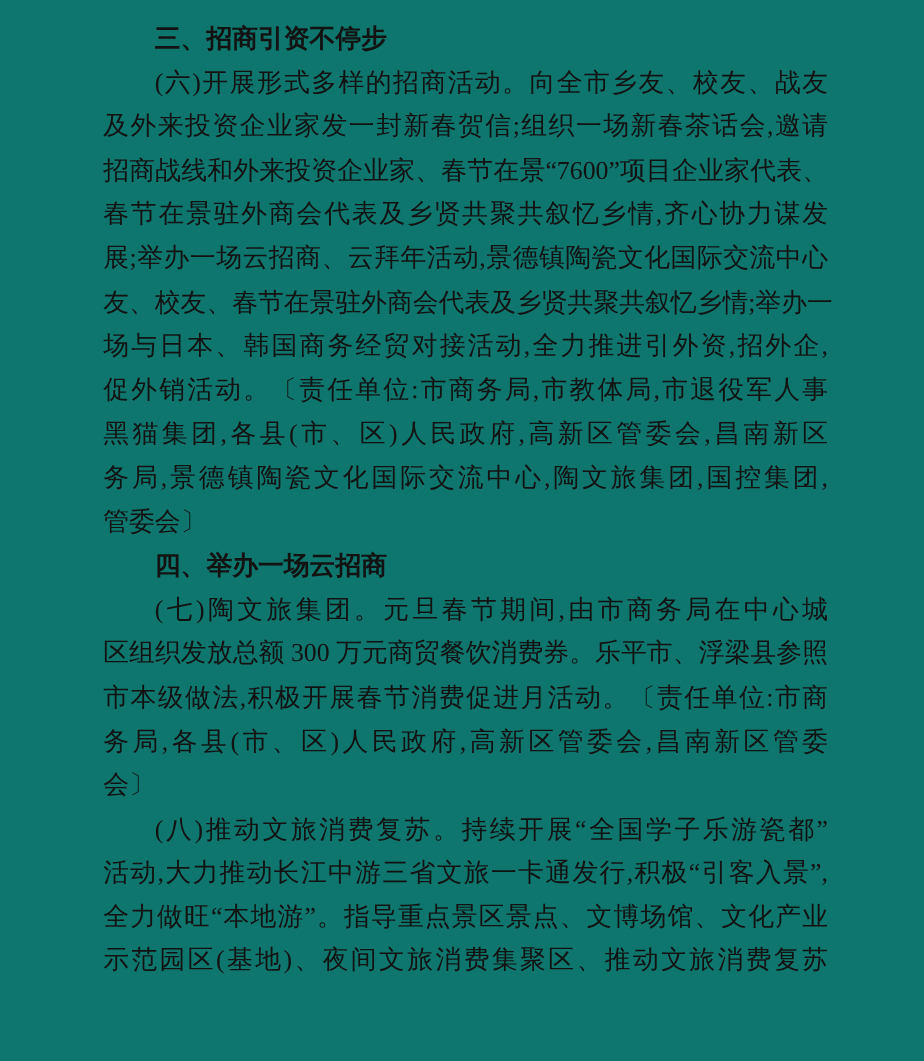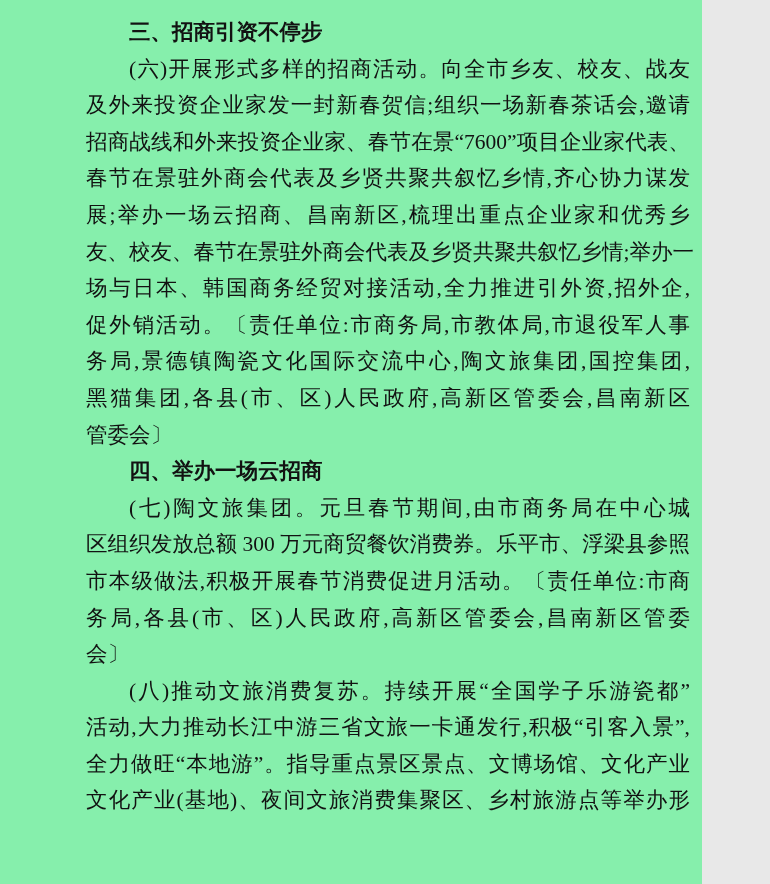--- a/index.html
+++ b/index.html
@@ -2,23 +2,23 @@
 <html><head>
 <meta charset="utf-8">
 <style>
   * { margin: 0; padding: 0; box-sizing: border-box; }
   html, body {
     background: #e8e8e8;
     font-family: "Liberation Serif", "DejaVu Serif", serif;
   }
   .page {
     position: relative;
-    width: 702px;
+    width: 770px;
     height: 884px;
-    background: #86efac;
+    background: #0f766e;
     color: #121212;
     overflow: hidden;
   }
   .doc-body {
     position: absolute;
     left: 86px;
     top: 14px;
     width: 604px;
   }
   .line {
@@ -43,31 +43,31 @@
 </head>
 <body>
 
 <div class="page">
   <div class="doc-body">
       <div class="line heading indent flush">三、招商引资不停步</div>
       <div class="line body indent">(六)开展形式多样的招商活动。向全市乡友、校友、战友</div>
       <div class="line body">及外来投资企业家发一封新春贺信;组织一场新春茶话会,邀请</div>
       <div class="line body">招商战线和外来投资企业家、春节在景“7600”项目企业家代表、</div>
       <div class="line body">春节在景驻外商会代表及乡贤共聚共叙忆乡情,齐心协力谋发</div>
-      <div class="line body">展;举办一场云招商、昌南新区,梳理出重点企业家和优秀乡</div>
+      <div class="line body">展;举办一场云招商、云拜年活动,景德镇陶瓷文化国际交流中心</div>
       <div class="line body">友、校友、春节在景驻外商会代表及乡贤共聚共叙忆乡情;举办一</div>
       <div class="line body">场与日本、韩国商务经贸对接活动,全力推进引外资,招外企,</div>
       <div class="line body">促外销活动。〔责任单位:市商务局,市教体局,市退役军人事</div>
+      <div class="line body">黑猫集团,各县(市、区)人民政府,高新区管委会,昌南新区</div>
       <div class="line body">务局,景德镇陶瓷文化国际交流中心,陶文旅集团,国控集团,</div>
-      <div class="line body">黑猫集团,各县(市、区)人民政府,高新区管委会,昌南新区</div>
       <div class="line body flush">管委会〕</div>
       <div class="line heading indent flush">四、举办一场云招商</div>
       <div class="line body indent">(七)陶文旅集团。元旦春节期间,由市商务局在中心城</div>
       <div class="line body">区组织发放总额 300 万元商贸餐饮消费券。乐平市、浮梁县参照</div>
       <div class="line body">市本级做法,积极开展春节消费促进月活动。〔责任单位:市商</div>
       <div class="line body">务局,各县(市、区)人民政府,高新区管委会,昌南新区管委</div>
       <div class="line body flush">会〕</div>
       <div class="line body indent">(八)推动文旅消费复苏。持续开展“全国学子乐游瓷都”</div>
       <div class="line body">活动,大力推动长江中游三省文旅一卡通发行,积极“引客入景”,</div>
       <div class="line body">全力做旺“本地游”。指导重点景区景点、文博场馆、文化产业</div>
-      <div class="line body">文化产业(基地)、夜间文旅消费集聚区、乡村旅游点等举办形</div>
+      <div class="line body">示范园区(基地)、夜间文旅消费集聚区、推动文旅消费复苏</div>
     </div>
 </div>
 
 </body></html>

